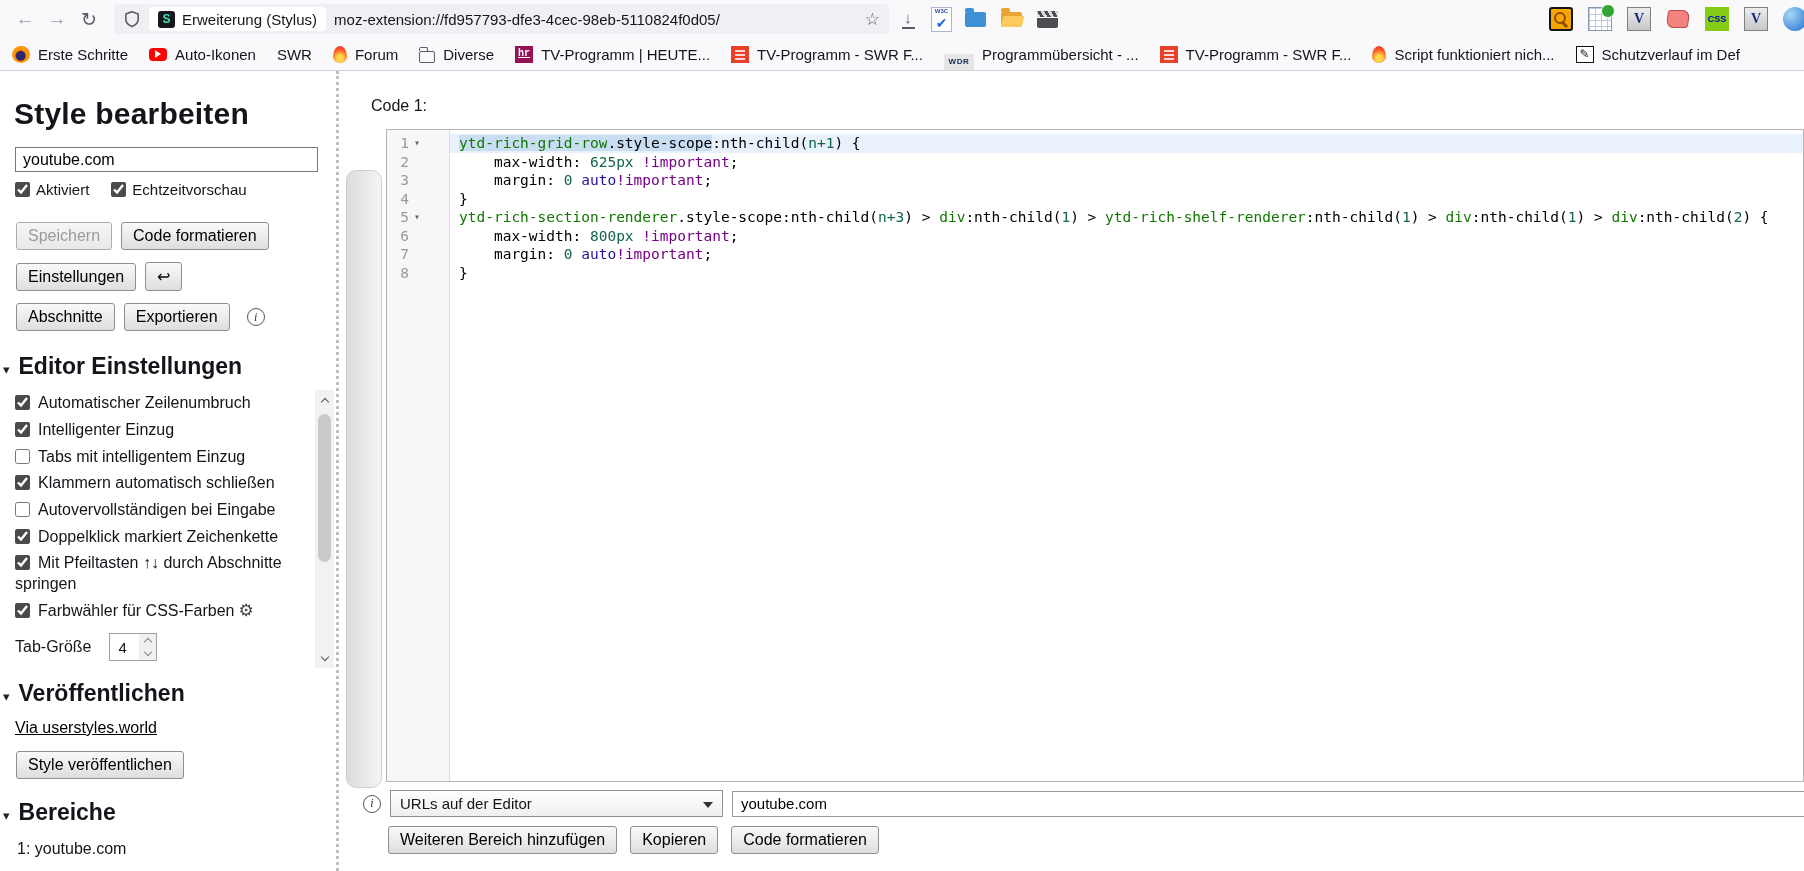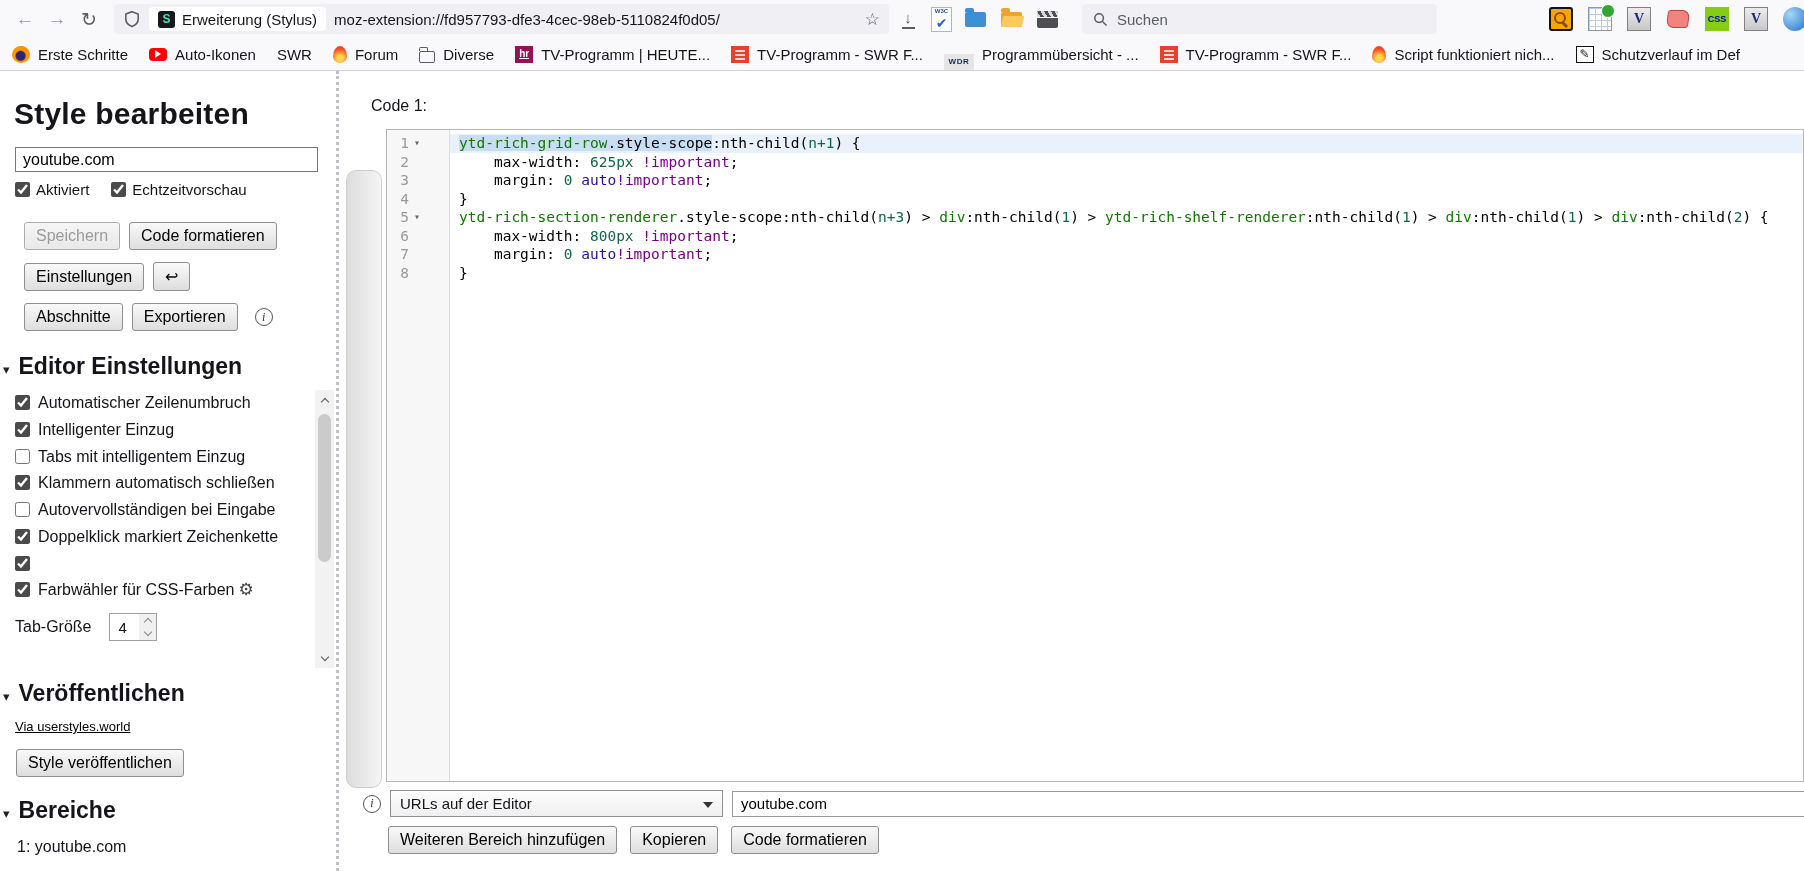--- a/index.html
+++ b/index.html
@@ -81,21 +81,21 @@
   [data-icon="youtube"] { background:#f00; border-radius:4px; height:13px; }
   [data-icon="youtube"]::after { content:""; border-left:6px solid #fff; border-top:4px solid transparent;
       border-bottom:4px solid transparent; }
   [data-icon="flame"] { width:14px;
       background:radial-gradient(circle at 50% 72%, #ffd54a 0 22%, #ff5722 60%, #d32f2f 100%);
       border-radius:50% 50% 50% 50% / 62% 62% 38% 38%; }
   [data-icon="folder"] { width:16px; height:12px; border:1.7px solid #5b5b66; border-radius:2px;
       position:relative; align-self:flex-end; }
   [data-icon="folder"]::before { content:""; position:absolute; top:-5px; left:-1.7px; width:7px;
       height:3px; border:1.7px solid #5b5b66; border-bottom:none; border-radius:2px 2px 0 0; }
-  [data-icon="hr"] { background:#991155; }
+  [data-icon="hr"] { background:#991155;font-family:Liberation Mono, monospace; }
   [data-icon="hr"] .ic-inner { color:#fff; font-weight:bold; font-size:10px; text-decoration:underline; }
   [data-icon="swr"] { background:#e9402a;
       background-image:linear-gradient(#ffffffcc 0 0),linear-gradient(#ffffffcc 0 0),linear-gradient(#ffffffcc 0 0);
       background-size:10px 2px; background-repeat:no-repeat;
       background-position:4px 4px, 4px 8px, 4px 12px; }
   [data-icon="wdr"] { background:#e5e5e5; width:30px;margin-top:16px; }
   [data-icon="wdr"] .ic-inner { color:#102c53; font-weight:bold; font-size:8px; letter-spacing:0.5px; }
   [data-icon="pen"] { background:#fff; border:1.6px solid #111; }
   [data-icon="pen"] .ic-inner { font-size:12px; color:#111; }
 
@@ -108,21 +108,21 @@
   
   .sb-title { font-size:30px; font-weight:bold; margin:26px 0 0 14px; letter-spacing:0.2px; }
   .name-input { display:block; margin:16px 0 0 15px; width:303px; height:25px; border:1px solid #777;
                 font-size:16px; padding:0 7px; font-family:"Liberation Sans",sans-serif; }
   .toggle-row { display:flex; gap:22px; margin:9px 0 0 15px; font-size:15px; }
   .toggle-row label { display:flex; align-items:center; gap:6px; }
   input[type="checkbox"] { width:15px; height:15px; accent-color:#4a4a4a; }
   .btn { font-family:"Liberation Sans",sans-serif; font-size:16px; padding:4px 11px; color:#000;
          background:linear-gradient(#f9f9f9,#dedede); border:1px solid #8f8f8f; border-radius:3px; }
   .btn:disabled { color:#9a9a9a; background:linear-gradient(#f6f6f6,#e9e9e9); border-color:#adadad; }
-  .btn-row { display:flex; align-items:center; gap:9px; margin-left:24px; }
+  .btn-row { display:flex; align-items:center; gap:9px; margin-left:16px; }
   .r1 { margin-top:24px; } .r2 { margin-top:12px; } .r3 { margin-top:12px; }
   .circle-i { width:18px; height:18px; border:1.5px solid #555; border-radius:50%;
               display:inline-flex; align-items:center; justify-content:center; font-size:12px;
               font-style:italic; font-family:"Liberation Serif",serif; color:#333; margin-left:8px; }
   .sb-h { display:flex; align-items:baseline; gap:9px; font-size:23px; font-weight:bold; margin-left:3px; }
   .sb-h .tri { font-size:13px; font-weight:normal; color:#222; }
   .h-editor { margin-top:22px; } .h-publish { margin-top:12px; } .h-sections { margin-top:20px; }
 
   .opts-wrap { position:relative; margin-top:10px; height:278px; }
   .opts { height:100%; overflow:hidden; padding:2px 44px 0 15px; }
@@ -137,21 +137,21 @@
   .chev { width:6px; height:6px; border-right:1.6px solid #888; border-bottom:1.6px solid #888; }
   .chev.up { transform:rotate(-135deg); margin-top:3px; } .chev.down { transform:rotate(45deg); margin-bottom:3px; }
 
   .sb-scroll { position:absolute; right:2px; top:0; width:19px; height:100%; background:#f2f2f2; }
   .sb-up,.sb-down { position:absolute; left:0; right:0; height:20px; display:flex;
                     align-items:center; justify-content:center; }
   .sb-up { top:0; } .sb-down { bottom:0; }
   .sb-up .chev,.sb-down .chev { border-color:#555; }
   .sb-thumb { position:absolute; left:3px; width:13px; top:24px; height:148px; background:#cbcbcb; border-radius:7px; }
 
-  .publish-link { display:inline-block; margin:12px 0 0 15px; font-size:13px; color:#000;
+  .publish-link { display:inline-block; margin:12px 0 0 15px; font-size:16px; color:#000;
                   text-decoration:underline; }
   .publish-btn { margin:14px 0 0 16px; }
   .section-item { margin:14px 0 8px 17px; font-size:16px; }
 
   
   .code-label { margin:26px 0 0 28px; font-size:16px; }
   .main-scroll-thumb { position:absolute; left:3px; top:99px; width:36px; height:618px;
       background:linear-gradient(90deg,#dcdcdc,#f5f5f5); border:1px solid #cfcfcf; border-radius:10px; }
   .editor-box { margin:14px 0 0 43px; height:653px; border:1px solid #b6b6b6; background:#fff;
                 position:relative; overflow:hidden; }
@@ -213,27 +213,20 @@
     </span>
     <span class="tb-ic">
         <span class="folder-blue"></span>
       </span>
     <span class="tb-ic">
         <span class="folder-yellow"></span>
       </span>
     <span class="tb-ic">
         <span class="clapper"></span>
       </span>
-    <div class="search">
-      <svg class="mag" width="15" height="15" viewBox="0 0 16 16" fill="none" stroke="#5b5b66" stroke-width="1.6">
-        <circle cx="6.5" cy="6.5" r="4.6"></circle>
-          <line x1="10.2" y1="10.2" x2="14.4" y2="14.4"></line>
-      </svg>
-      <span class="search-text">Suchen</span>
-    </div>
     <div class="ext-group">
       <span class="ext-ic x-orange-magnifier">
           <i class="ic-inner"></i>
         </span>
         <span class="ext-ic x-table-check">
           <i class="ic-inner"></i>
         </span>
         <span class="ext-ic x-v-badge">
           <i class="ic-inner">V</i>
         </span>
@@ -367,21 +360,21 @@
             <div class="opt">
               <input type="checkbox" checked="" style=""><span>Klammern automatisch schließen</span><span class="gear"></span>
             </div>
             <div class="opt">
               <input type="checkbox" style=""><span>Autovervollständigen bei Eingabe</span><span class="gear"></span>
             </div>
             <div class="opt">
               <input type="checkbox" checked="" style=""><span>Doppelklick markiert Zeichenkette</span><span class="gear"></span>
             </div>
             <div class="opt">
-              <input type="checkbox" checked="" style=""><span class="gear"></span>
+              <input type="checkbox" checked="" style=""><span>Mit Pfeiltasten ↑↓ durch Abschnitte springen</span><span class="gear"></span>
             </div>
             <div class="opt">
               <input type="checkbox" checked="" style=""><span>Farbwähler für CSS-Farben</span><span class="gear">⚙</span>
             </div>
         <div class="tabsize-row">
               <span>Tab-Größe</span>
               <span class="spin">
                 <span class="spin-val">4</span>
                 <span class="spin-arrows">
                   <span class="chev up"></span>

